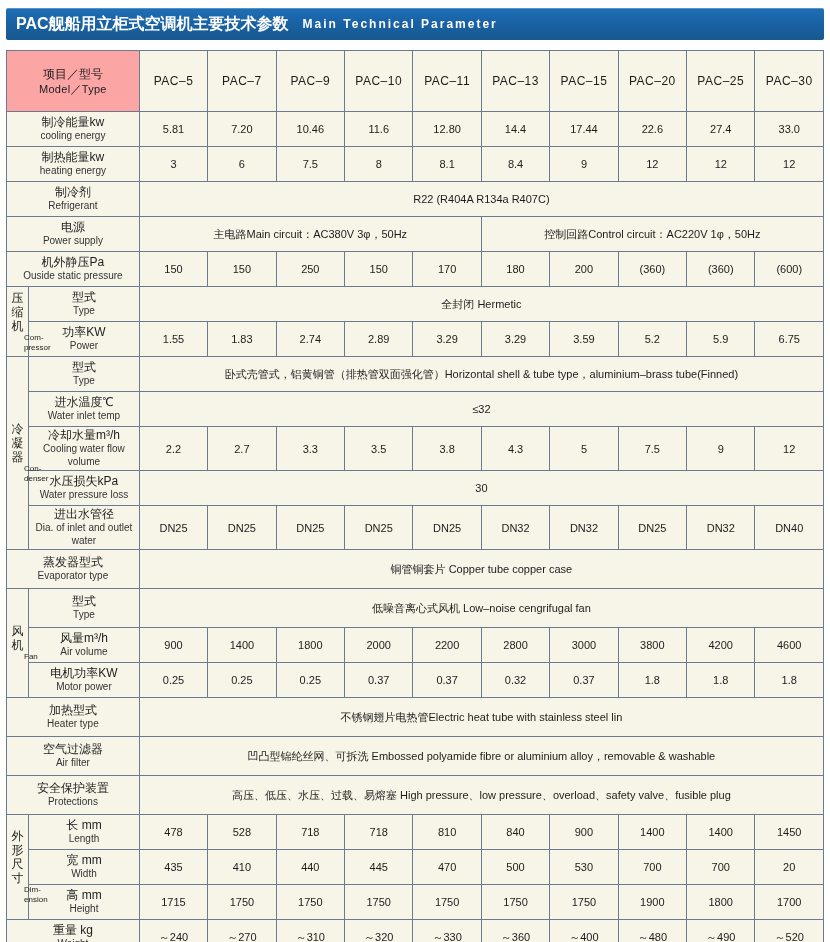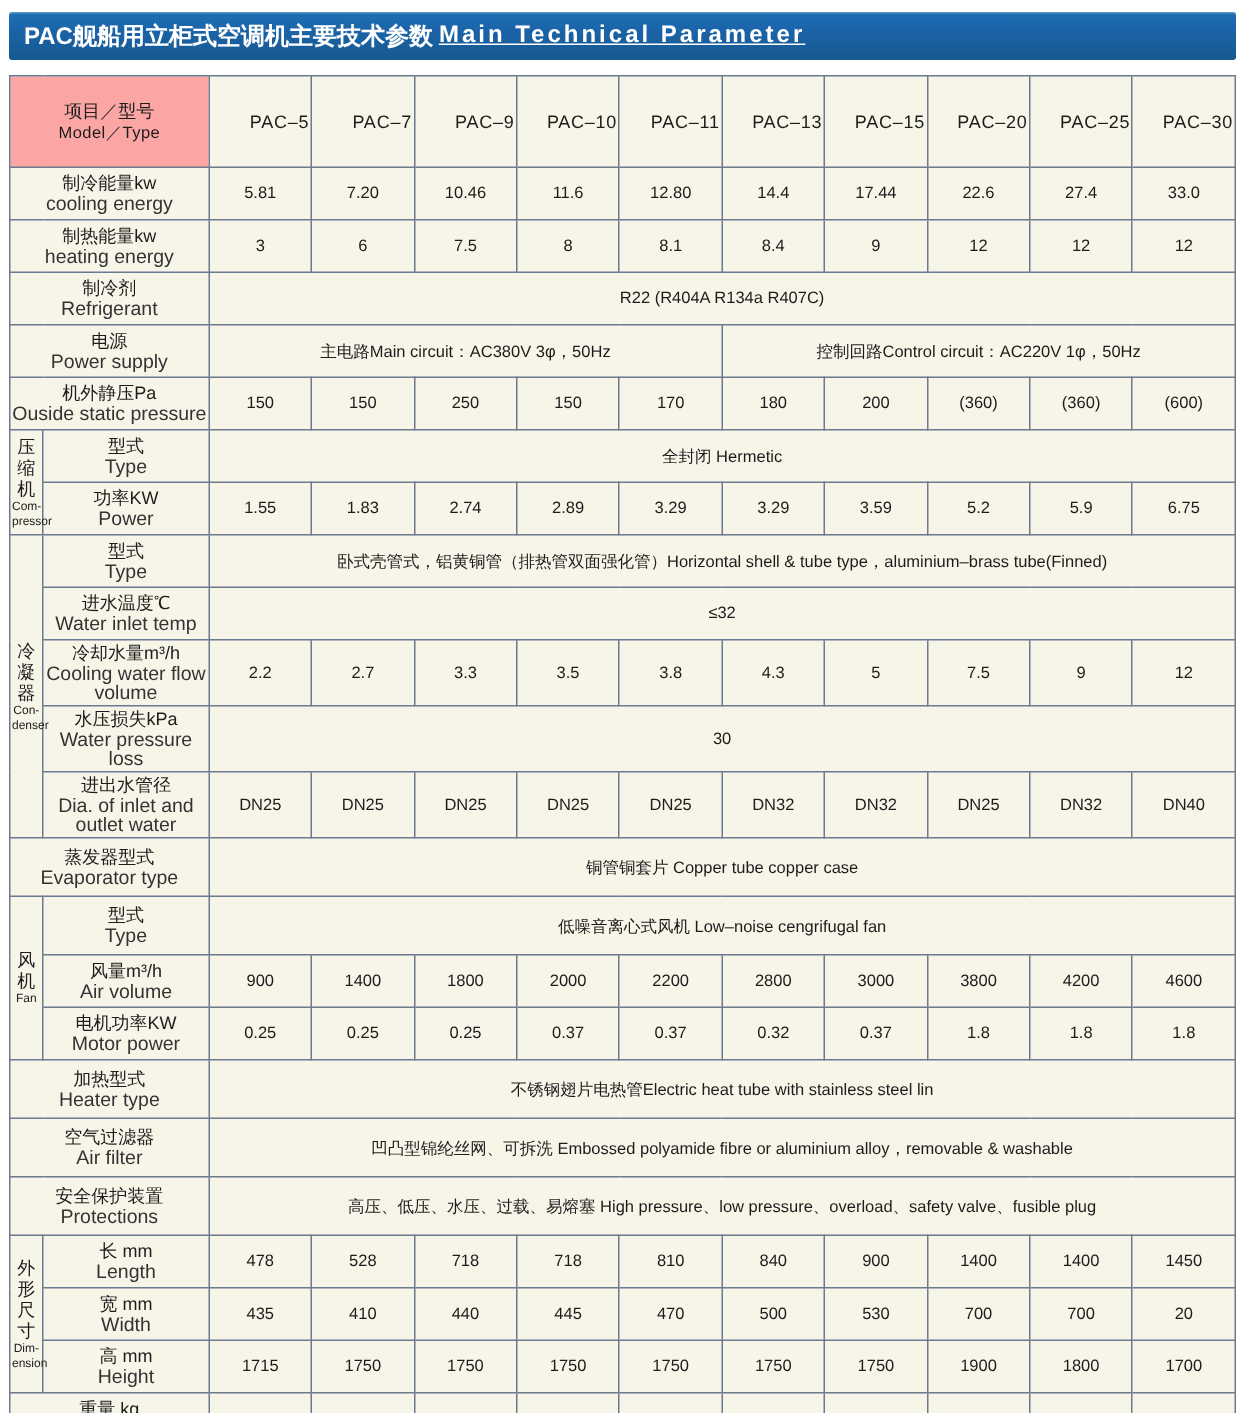--- a/index.html
+++ b/index.html
@@ -34,26 +34,25 @@
   }
   .title-cn {
     color: #ffffff;
     font-size: 16px;
     font-weight: bold;
     letter-spacing: 0px;
     white-space: nowrap;
   }
   .title-en {
     color: #ffffff;
-    font-size: 16px;
+    font-size: 12px;
     font-weight: bold;
     letter-spacing: 2px;
-    margin-left: 4px;
+    margin-left: 14px;
     white-space: nowrap;
-    text-decoration: underline;
   }
   
   table.spec {
     border-collapse: collapse;
     width: 818px;
     table-layout: fixed;
     background: #f7f5e8;
   }
   table.spec td, table.spec th {
     border: 1px solid #6b7a8f;
@@ -71,39 +70,39 @@
     border: 1px solid #1d6e9c;
     height: 56px;
     font-size: 12px;
   }
   .hdr td.model-head {
     background: #fca5a5;
     margin-left: 41px;
   }
   .hdr .cn { display:block; font-size: 12px; line-height: 15px; }
   .hdr .en { display:block; font-size: 11px; line-height: 14px; letter-spacing: .3px;}
-  .hdr td.col-model { font-size: 12px; letter-spacing: .5px; text-align: right; }
+  .hdr td.col-model { font-size: 12px; letter-spacing: .5px; }
 
   .lbl {
     background: #f7f5e8;
     text-align: center;
     line-height: 13px;
     padding: 3px 2px;
   }
   .lbl .cn { display:block; font-size: 12px; }
-  .lbl .en { display:block; font-size: 13px; color:#333; }
+  .lbl .en { display:block; font-size: 10px; color:#333; }
   .sidecat {
     width: 22px;
     background: #f7f5e8;
     font-size: 12px;
     line-height: 14px;
     padding: 2px 0;
   }
   .sidecat .cn { display:block; font-size: 12px; }
-  .sidecat .en { display:block; font-size: 8px; line-height: 10px; }
+  .sidecat .en { display:block; font-size: 8px; line-height: 10px; padding-left: 16px; }
   .val { font-size: 12px; height: 30px; }
   .span-all { font-size: 12px; }
   .tall { height: 34px; }
 </style>
 </head>
 <body>
 
 <div class="page">
 
   <div class="title-bar">

